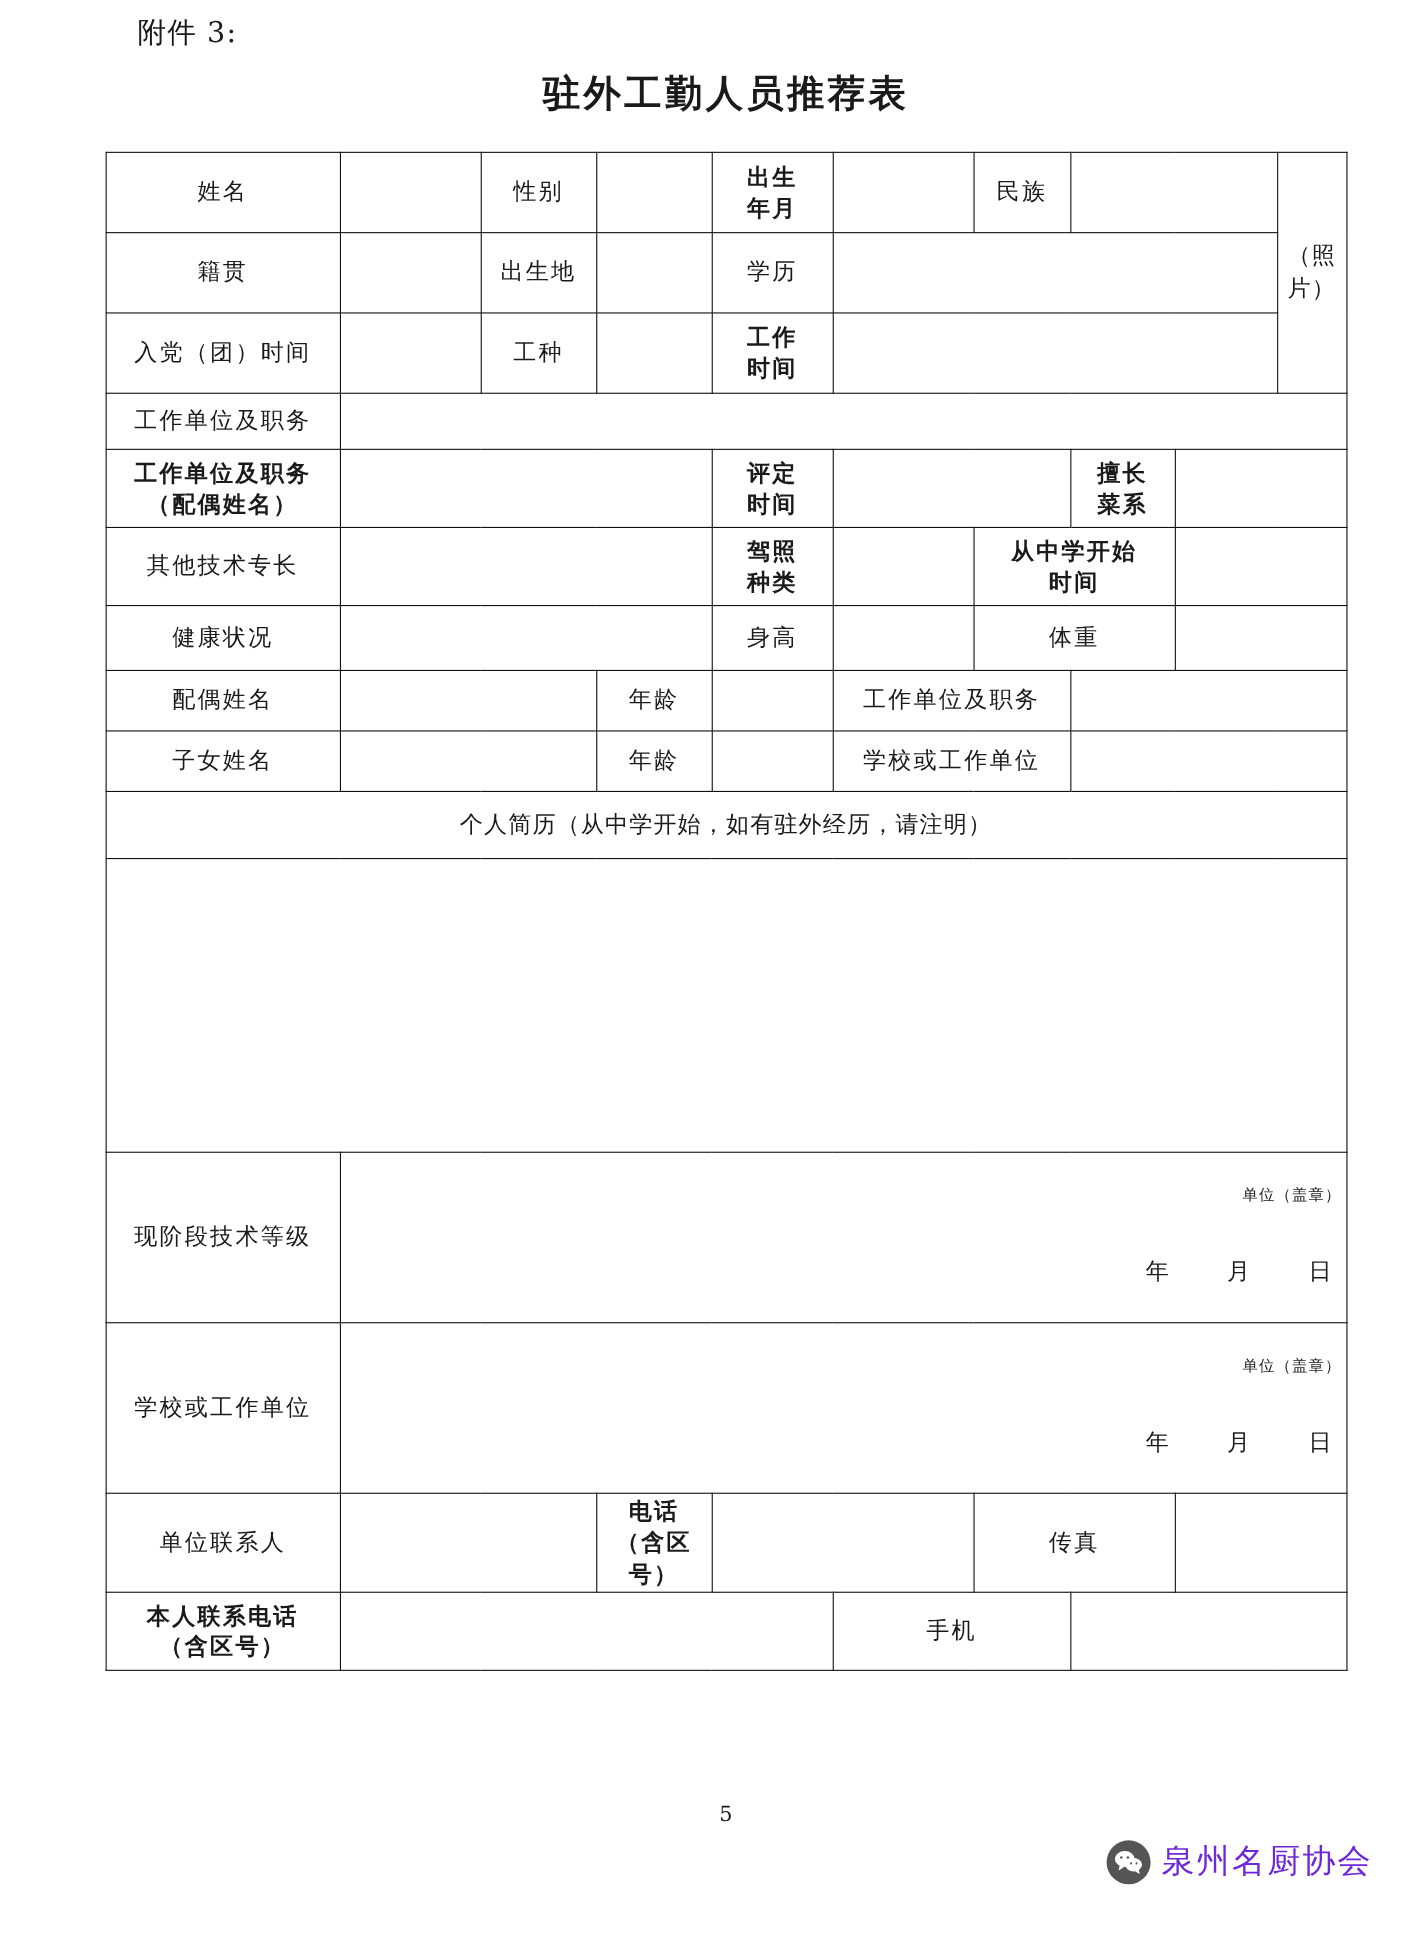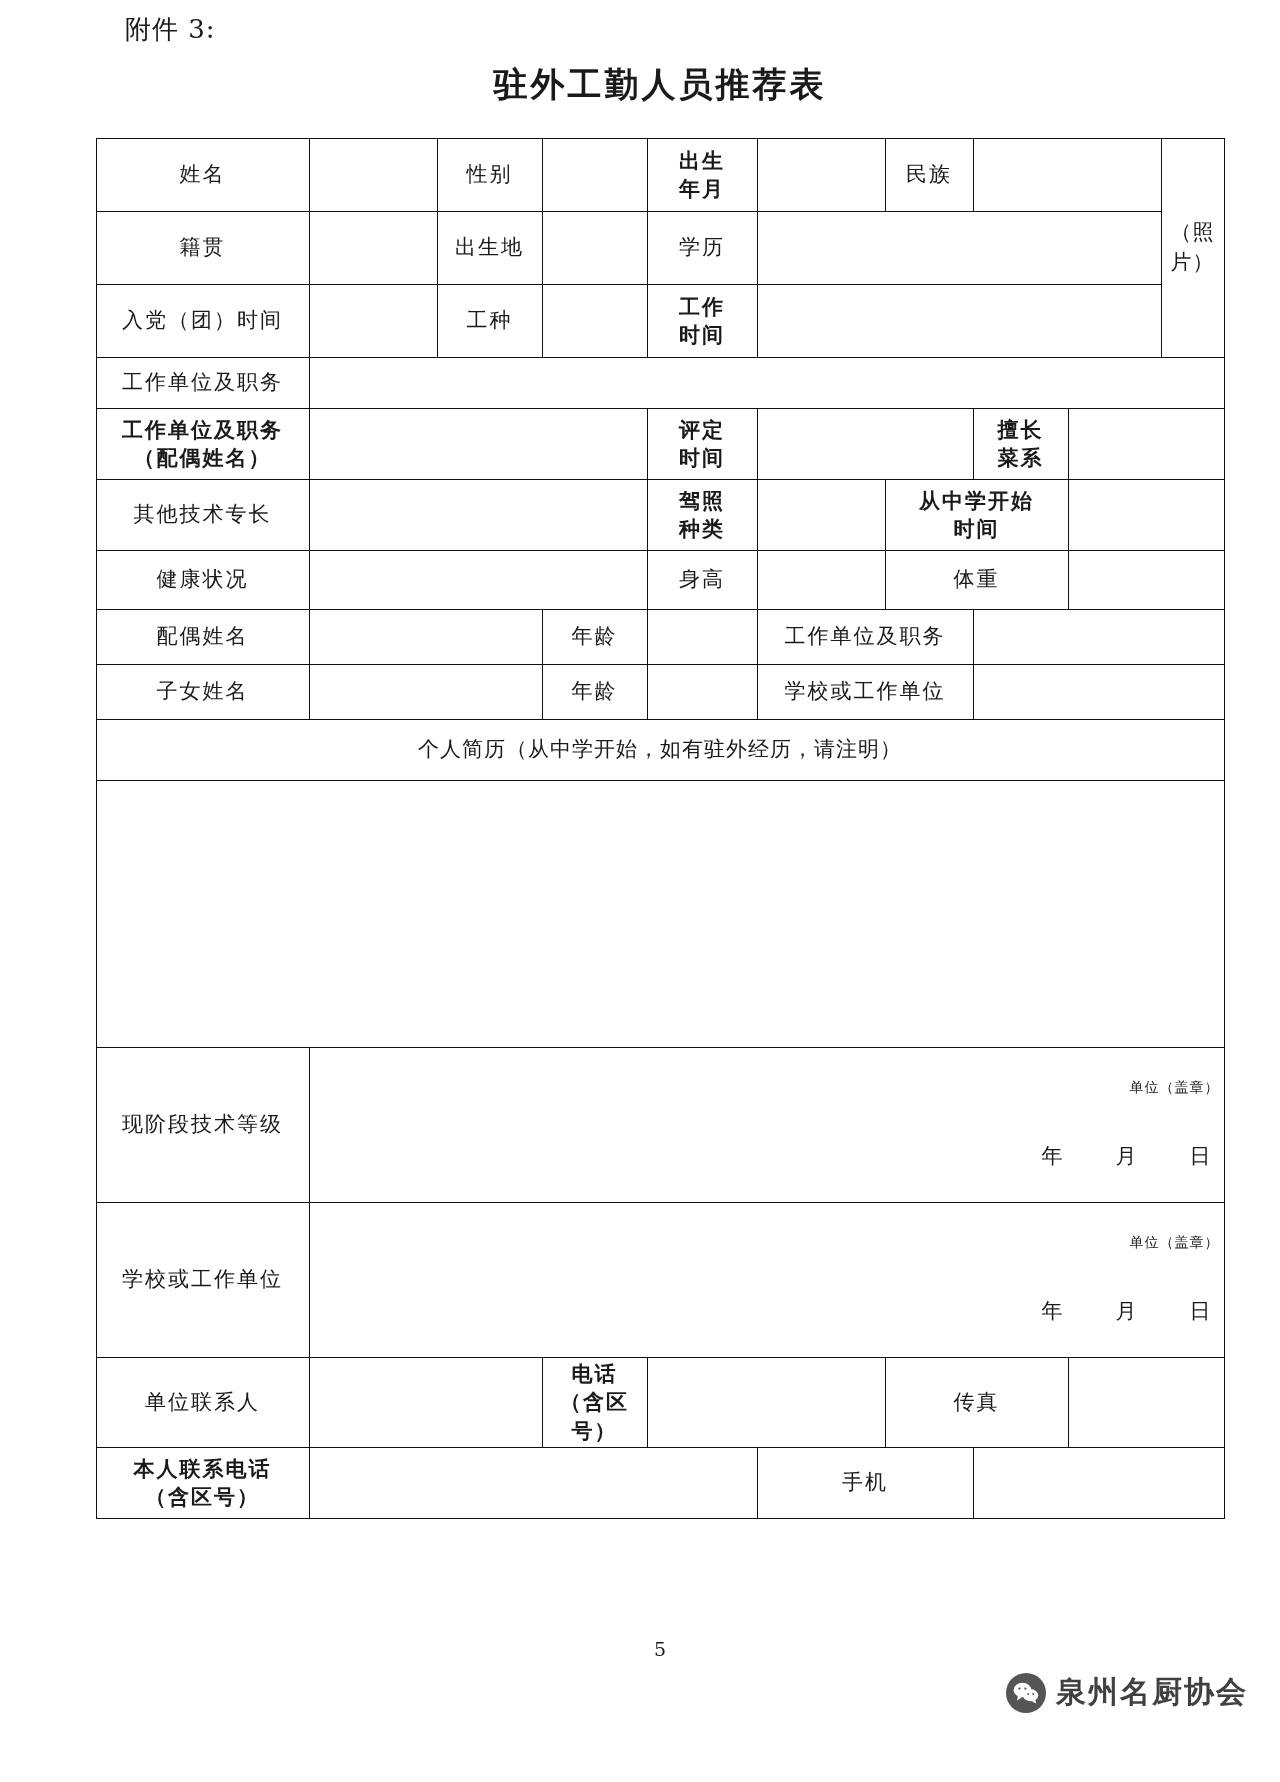--- a/index.html
+++ b/index.html
@@ -122,22 +122,21 @@
     background: #555;
     display: inline-flex;
     align-items: center;
     justify-content: center;
   }
   .wechat-icon svg { display: block; }
   .wechat-name {
     font-size: 30px;
     letter-spacing: 2px;
     font-family: "DejaVu Serif", "Liberation Serif", serif;
-    color: #404040;
-    font-weight: bold;
+    color: #6d28d9;
   }
 </style>
 </head>
 <body>
 
 <div class="page">
 
   <div class="attachment-label">附件 3:</div>
 
   <div class="doc-title">驻外工勤人员推荐表</div>

